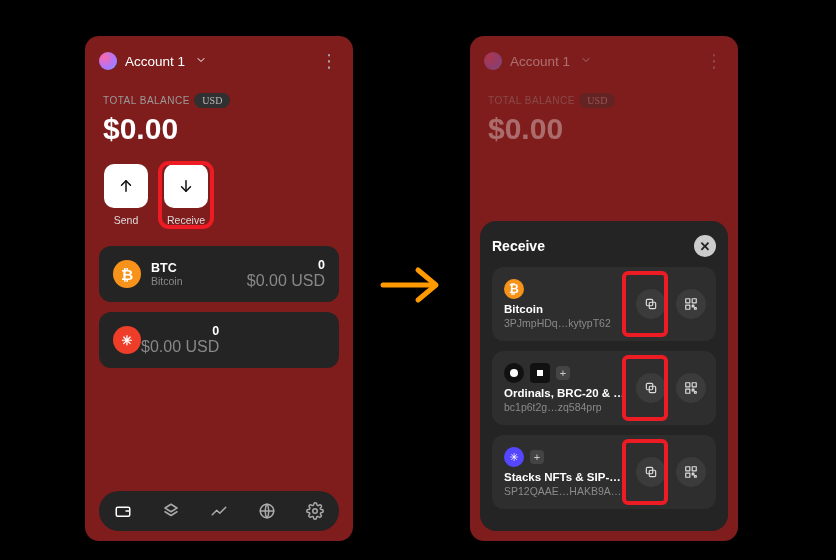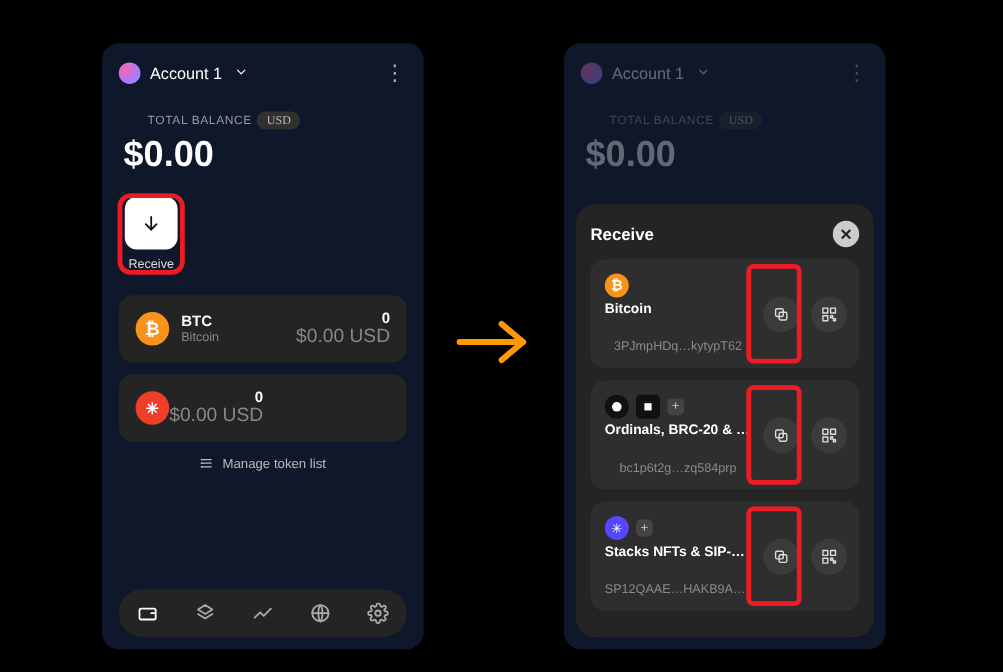--- a/index.html
+++ b/index.html
@@ -8,21 +8,21 @@
     background: #000;
     font-family: -apple-system, BlinkMacSystemFont, "Segoe UI", Arial, sans-serif;
     color: #fff;
     position: relative;
     overflow: hidden;
   }
   .panel {
     position: absolute;
     top: 36px;
     width: 268px; height: 505px;
-    background: #0f172a;
+    background: #7f1d1d;
     border-radius: 14px;
     overflow: hidden;
   }
   .panel-left { left: 85px; }
   .panel-right { left: 470px; }
 
   
   .hdr { display: flex; align-items: center; padding: 14px 14px 4px 14px; }
   .avatar {
     width: 18px; height: 18px; border-radius: 50%;
@@ -30,21 +30,21 @@
   }
   .acct { margin-left: 8px; font-size: 13.5px; font-weight: 500; }
   .chev { display:inline-block; margin-left:6px; }
   .chev svg { display:block; }
   .spacer { flex: 1; }
   .dots { color:#aaa; font-size:18px; letter-spacing:1px; }
 
   .faded .acct, .faded .balance, .faded .tb-label, .faded .pill, .faded .dots, .faded .avatar { opacity: 0.35; }
 
   .tb-row { padding: 14px 18px 0 18px; }
-  .tb-label { font-size: 10px; letter-spacing: 0.5px; color: #9a9a9a; display:inline-block;margin-left:20px; }
+  .tb-label { font-size: 10px; letter-spacing: 0.5px; color: #9a9a9a; display:inline-block; }
   .pill { display:inline-block; background:#303030; color:#bbb; font-size:10px; padding:2px 8px; border-radius:10px; margin-left:0;font-family:Liberation Serif, serif; }
   .balance { font-size: 30px; font-weight: 600; margin-top: 4px; }
 
   
   .actions { display:flex; gap:10px; padding: 18px 16px 8px 16px; }
   .act { display:flex; flex-direction:column; align-items:center; width:50px; }
   .act-btn {
     width:44px; height:44px; border-radius:10px; background:#fff;
     display:flex; align-items:center; justify-content:center;
   }
@@ -95,21 +95,21 @@
     width:22px; height:22px; border-radius:50%; background:#ccc; color:#222;
     display:flex; align-items:center; justify-content:center; font-size:13px; font-weight:700;
   }
   .asset {
     background:#2e2e2e; border-radius:12px; padding:12px 10px 12px 12px;
     margin-bottom:10px; position:relative;
     display:flex; align-items:center; gap:10px;
   }
   .asset-text { flex:1; min-width:0; }
   .asset-name { font-size:11.5px; font-weight:600; white-space:nowrap; overflow:hidden; text-overflow:ellipsis; }
-  .asset-addr { font-size:10.5px; color:#8a8a8a; margin-top:19px; white-space:nowrap; overflow:hidden; text-overflow:ellipsis;text-align:center; }
+  .asset-addr { font-size:10.5px; color:#8a8a8a; margin-top:2px; white-space:nowrap; overflow:hidden; text-overflow:ellipsis; }
   .asset-icons { display:flex; align-items:center; gap:6px; margin-bottom:4px; }
   .mini-plus { width:14px; height:14px; border-radius:4px; background:#444; color:#ccc; font-size:11px; display:flex; align-items:center; justify-content:center; }
   .ord-icon { width:20px; height:20px; border-radius:50%; background:#111; display:flex; align-items:center; justify-content:center; }
   .ord-inner { width:8px; height:8px; background:#fff; border-radius:50%; }
   .sq-icon { width:20px; height:20px; border-radius:4px; background:#111; display:flex; align-items:center; justify-content:center; }
   .sq-inner { width:6px; height:6px; background:#fff; }
   .stacks-icon { width:20px; height:20px; border-radius:50%; background:#5546ff; color:#fff; font-size:11px; display:flex; align-items:center; justify-content:center; }
   .circ-btn {
     width:30px; height:30px; border-radius:50%; background:#3b3b3b;
     display:flex; align-items:center; justify-content:center;
@@ -145,20 +145,29 @@
     <span class="dots">⋮</span>
   </div>
 
   <div class="tb-row">
     <span class="tb-label">TOTAL BALANCE</span>
     <span class="pill">USD</span>
     <div class="balance">$0.00</div>
   </div>
 
   <div class="actions">
+    <div class="act">
+      <div class="act-btn">
+        <svg width="18" height="18" viewBox="0 0 24 24" style="color:#111">
+            <line x1="12" y1="19" x2="12" y2="5"></line>
+            <polyline points="6 11 12 5 18 11"></polyline>
+          </svg>
+      </div>
+      <div class="act-lbl">Send</div>
+    </div>
     <div class="act hl-red">
       <div class="act-btn">
         <svg width="18" height="18" viewBox="0 0 24 24" style="color:#111">
             <line x1="12" y1="5" x2="12" y2="19"></line>
             <polyline points="6 13 12 19 18 13"></polyline>
           </svg>
       </div>
       <div class="act-lbl">Receive</div>
     </div>
   </div>
@@ -176,31 +185,20 @@
       </div>
     </div>
     <div class="token">
       <div class="token-icon stx-icon">✳</div>
       <div class="token-right">
         <div class="token-amt">0</div>
         <div class="token-fiat">$0.00 USD</div>
       </div>
     </div>
 
-    <div class="manage">
-      <svg width="12" height="12" viewBox="0 0 24 24">
-          <line x1="4" y1="6" x2="20" y2="6"></line>
-          <line x1="4" y1="12" x2="20" y2="12"></line>
-          <line x1="4" y1="18" x2="20" y2="18"></line>
-          <circle cx="4" cy="6" r="0.5"></circle>
-          <circle cx="4" cy="12" r="0.5"></circle>
-          <circle cx="4" cy="18" r="0.5"></circle>
-        </svg>
-      <span>Manage token list</span>
-    </div>
   </div>
 
   <div class="navbar">
     <span class="nav-ico active">
       <svg width="18" height="18" viewBox="0 0 24 24">
           <rect x="3" y="7" width="18" height="12" rx="2"></rect>
           <path d="M16 12h4"></path>
         </svg>
     </span>
     <span class="nav-ico">

